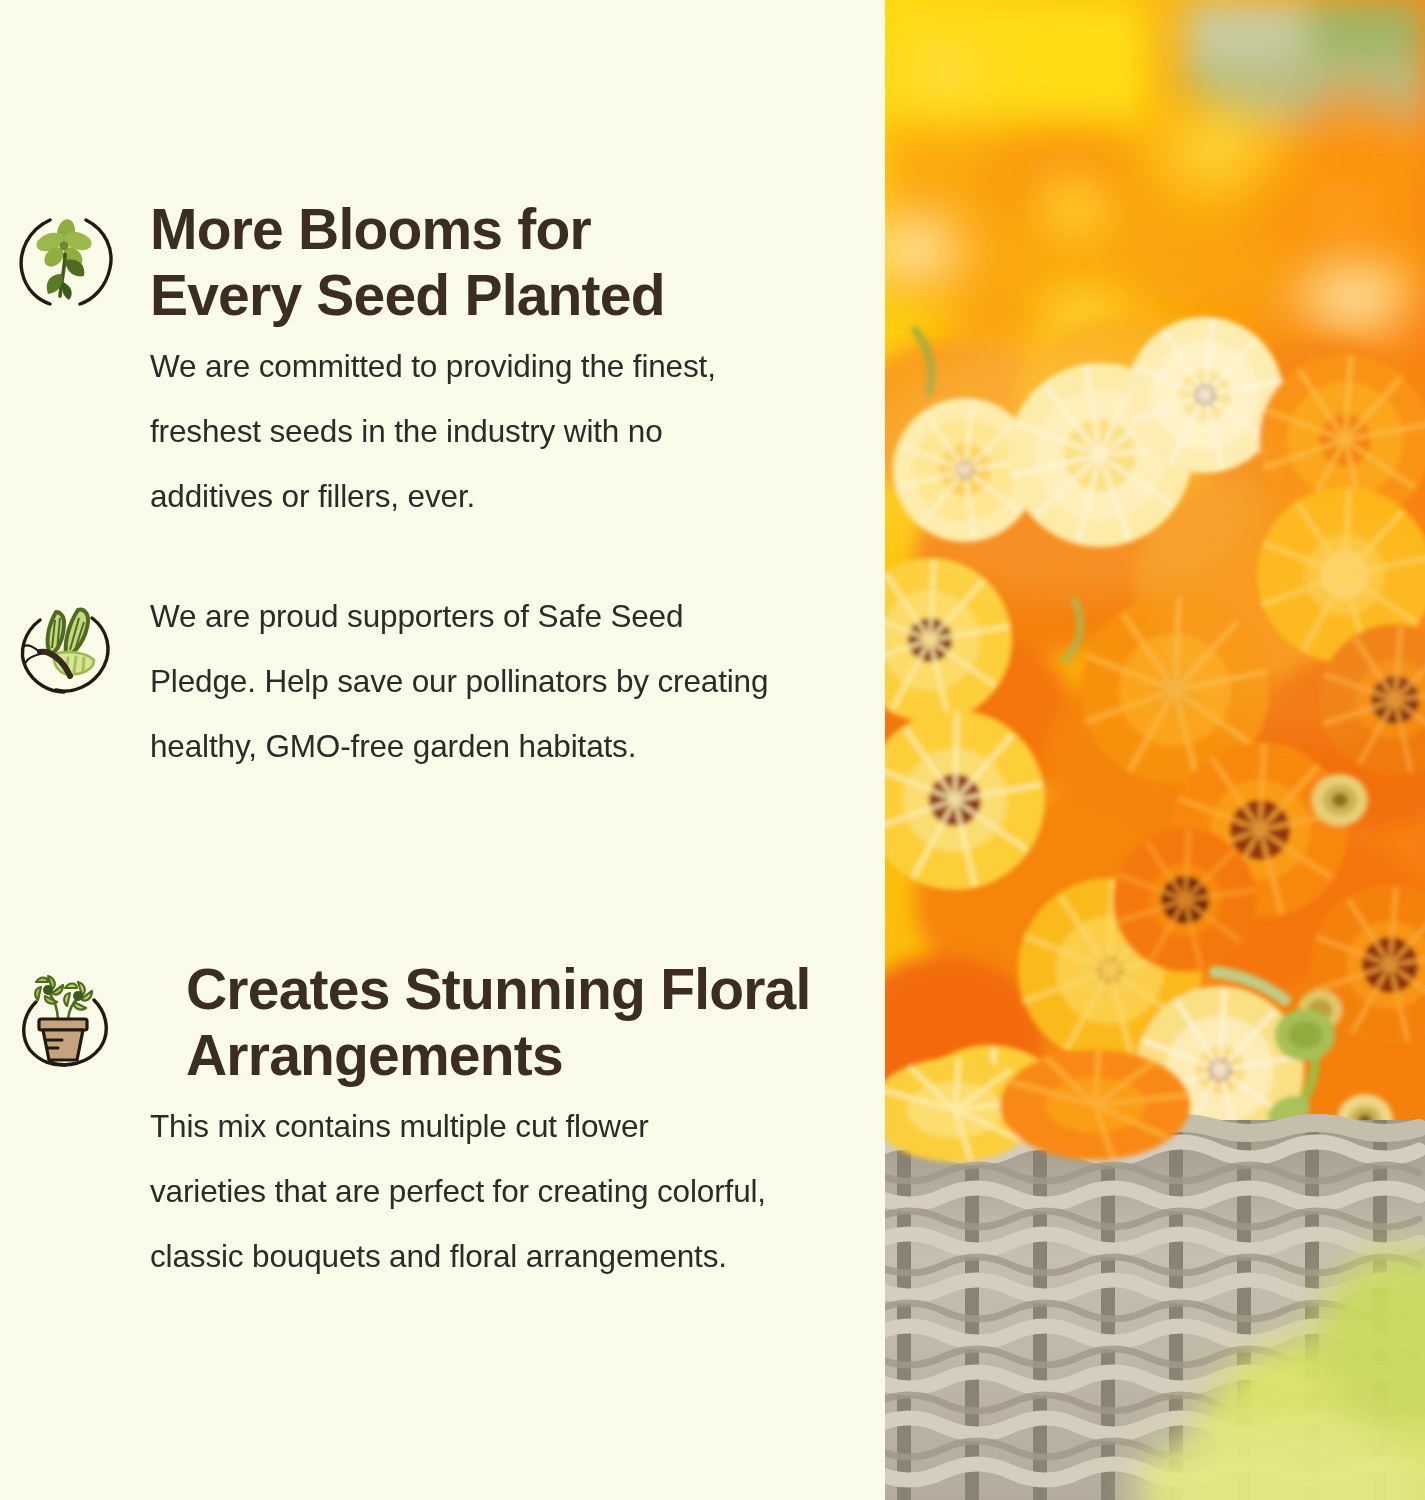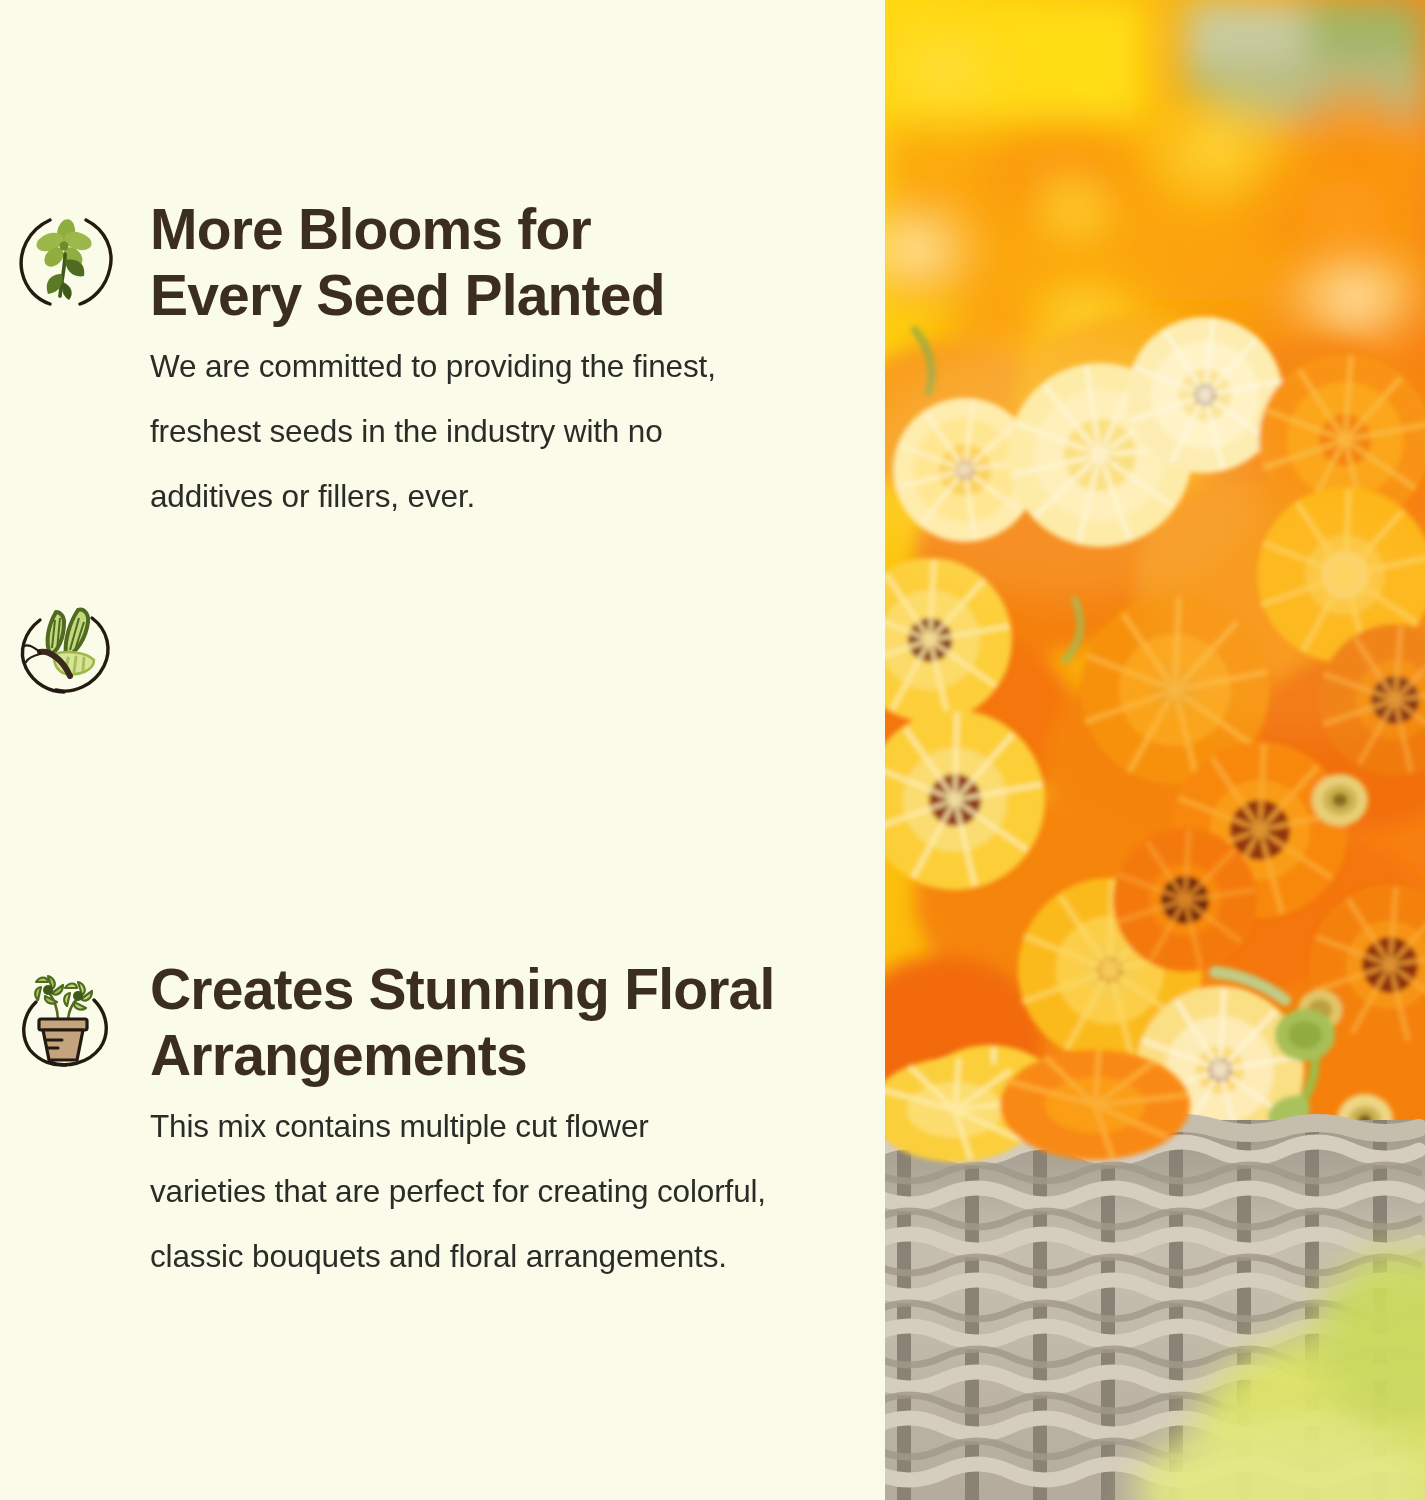--- a/index.html
+++ b/index.html
@@ -59,21 +59,21 @@
   .feature-title {
     font-family: "Liberation Sans", sans-serif;
     font-size: 57px;
     line-height: 66px;
     font-weight: bold;
     color: #3B2D20;
     letter-spacing: -0.8px;
     margin: 0 0 6px 0;
     white-space: pre-line;
   }
-  .feature-title.wide { width: 760px; }
+  .feature-title.wide { width: 760px; margin-left: 36px; }
 
   .feature-desc {
     font-family: "Liberation Sans", sans-serif;
     font-size: 31.5px;
     line-height: 65px;
     font-weight: 400;
     color: #2B2B28;
     letter-spacing: -0.15px;
     margin: 0;
     width: 700px;
@@ -148,20 +148,23 @@
           <path d="M44 62 C 56 58, 76 60, 84 68 C 84 78, 70 84, 56 82 C 48 80, 43 72, 44 62 Z" fill="#D7E49A" stroke="#9CB84A" stroke-width="2.5" stroke-linejoin="round"></path>
           <path d="M58 66 L 56 80 M66 65 L 64 80 M74 66 L 73 78" stroke="#A8C257" stroke-width="3" fill="none" stroke-linecap="round"></path>
 
           <path d="M30 60 C 38 58, 52 66, 60 84" fill="none" stroke="#3A2A1C" stroke-width="6" stroke-linecap="round"></path>
 
           <path d="M30 60 C 22 54, 18 52, 14 54" fill="none" stroke="#231A12" stroke-width="2.2" stroke-linecap="round"></path>
           <path d="M30 62 C 22 64, 18 66, 16 70" fill="none" stroke="#231A12" stroke-width="2.2" stroke-linecap="round"></path>
         </svg>
       </div>
       <div class="feature-body">
+        <p class="feature-desc">We are proud supporters of Safe Seed
+Pledge. Help save our pollinators by creating
+healthy, GMO-free garden habitats.</p>
       </div>
     </div>
 
     <div class="feature feature-3">
       <div class="feature-icon">
         <svg viewBox="0 0 112 112" xmlns="http://www.w3.org/2000/svg">
 
           <path d="M84 36 C 98 50, 100 70, 90 84 C 78 100, 56 104, 40 98" fill="none" stroke="#231A12" stroke-width="3.4" stroke-linecap="round"></path>
           <path d="M26 38 C 12 52, 10 72, 20 86 C 30 98, 44 102, 56 101" fill="none" stroke="#231A12" stroke-width="3.4" stroke-linecap="round"></path>
 

